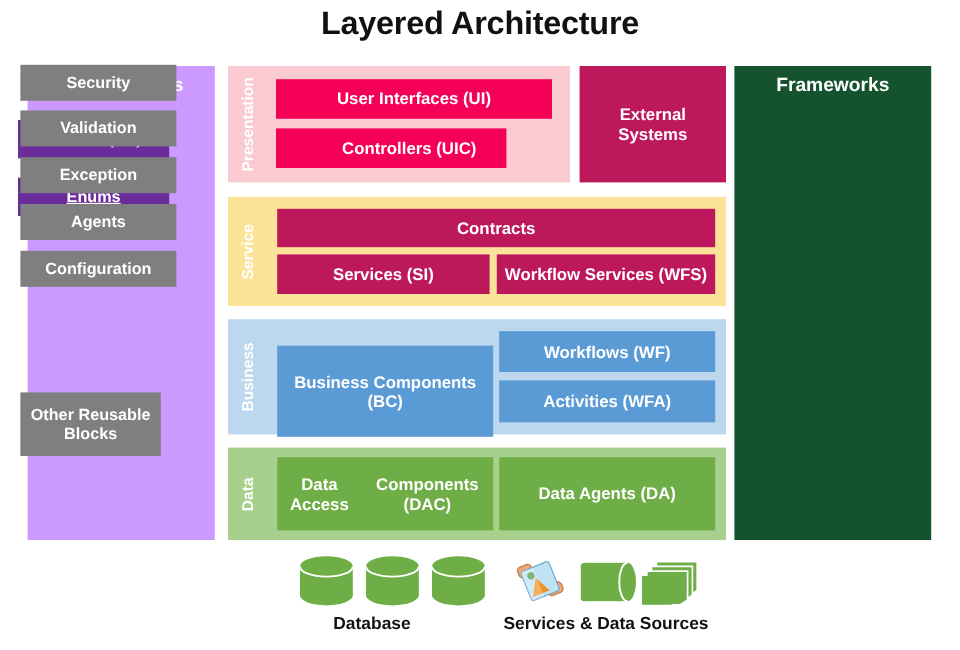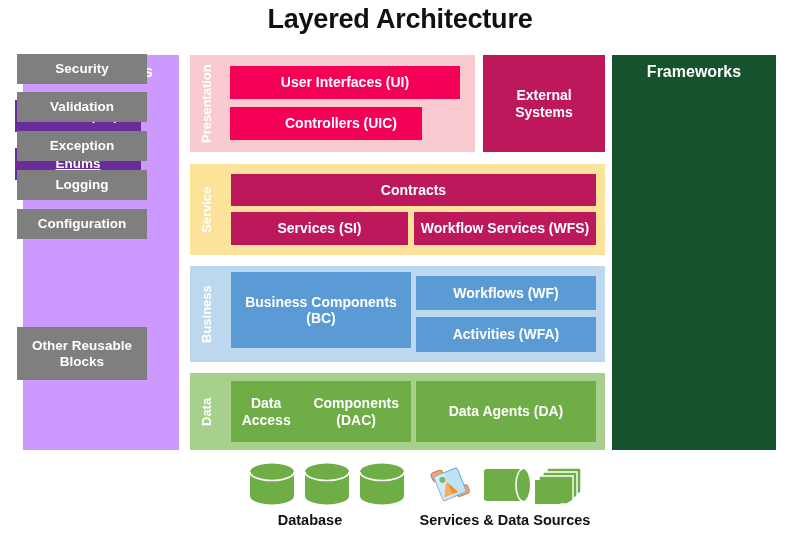--- a/index.html
+++ b/index.html
@@ -110,21 +110,21 @@
   #block-services  { left: 231px; top: 212px; width: 177px; height: 33px; }
   #block-wfs       { left: 414px; top: 212px; width: 182px; height: 33px; }
 
   
   #business-panel {
     left: 190px; top: 266px; width: 415px; height: 96px;
     background: #BDD7EE;
   }
   #business-label { left: 196px; top: 270px; width: 20px; height: 88px; }
   .blue-block { background: #5B9BD5; font-size: 14px; }
-  #block-bc  { left: 231px; top: 272px; width: 180px; height: 76px; flex-direction: column; }
+  #block-bc  { left: 231px; top: 288px; width: 180px; height: 76px; flex-direction: column; }
   #block-wf  { left: 416px; top: 276px; width: 180px; height: 34px; }
   #block-wfa { left: 416px; top: 317px; width: 180px; height: 35px; }
 
   
   #data-panel {
     left: 190px; top: 373px; width: 415px; height: 77px;
     background: #A8D08D;
   }
   #data-label { left: 196px; top: 377px; width: 20px; height: 69px; }
   .green-block { background: #6FAD46; font-size: 14px; }
@@ -143,21 +143,21 @@
   .fw-block {
     left: 17px; width: 130px; height: 30px;
     background: #7F7F7F; font-size: 13.5px;
   }
   #fw-0 { top: 54px; }
   #fw-1 { top: 92px; }
   #fw-2 { top: 131px; }
   #fw-3 { top: 170px; }
   #fw-4 { top: 209px; }
   #fw-other {
-    left: 17px; top: 327px; width: 130px; height: 53px;
+    left: 17px; top: 327px; width: 117px; height: 53px;
     background: #7F7F7F; font-size: 13.5px; flex-direction: column;
   }
 
   
   #icon-strip { position: absolute; left: 0; top: 460px; width: 800px; height: 82px; }
   .icon-wrap { position: absolute; }
   .caption {
     position: absolute;
     text-align: center;
     font-weight: bold;
@@ -237,21 +237,21 @@
 <div class="block fw-block" id="fw-0">
   <span>Security</span>
 </div>
 <div class="block fw-block" id="fw-1">
   <span>Validation</span>
 </div>
 <div class="block fw-block" id="fw-2">
   <span>Exception</span>
 </div>
 <div class="block fw-block" id="fw-3">
-  <span>Logging</span>
+  <span>Agents</span>
 </div>
 <div class="block fw-block" id="fw-4">
   <span>Configuration</span>
 </div>
 <div class="block" id="fw-other">
   <span>Other Reusable</span>
   <span>Blocks</span>
 </div>
 
 <div id="icon-strip">

